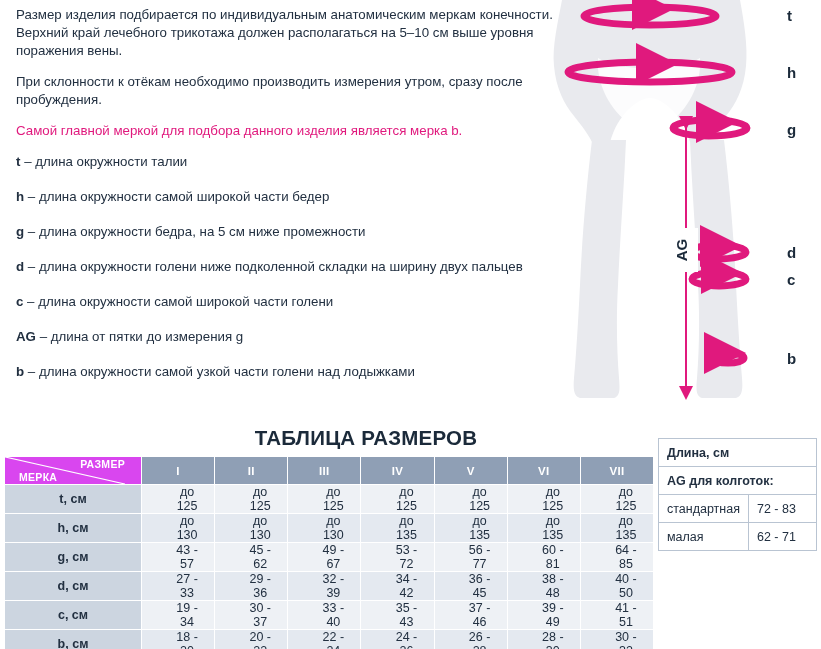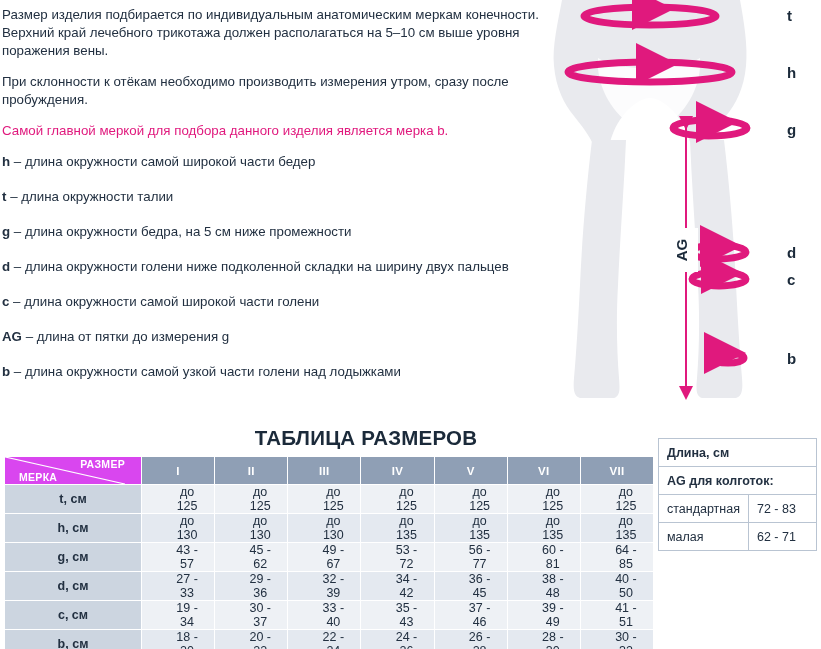--- a/index.html
+++ b/index.html
@@ -17,21 +17,21 @@
   }
   .page {
     position: relative;
     width: 821px;
     height: 649px;
   }
 
   
   .text-col {
     position: absolute;
-    left: 2px;
+    left: 16px;
     top: 6px;
     width: 545px;
   }
   .para {
     font-size: 13.3px;
     line-height: 18px;
     color: #223041;
     margin-bottom: 13px;
   }
   .para.accent {
@@ -193,24 +193,24 @@
 
 <div class="page">
 
   <div class="text-col">
     <div class="para">Размер изделия подбирается по индивидуальным анатомическим меркам конечности. Верхний край лечебного трикотажа должен располагаться на 5–10 см выше уровня поражения вены.</div>
     <div class="para">При склонности к отёкам необходимо производить измерения утром, сразу после пробуждения.</div>
     <div class="para accent">Самой главной меркой для подбора данного изделия является мерка b.</div>
 
     <div class="legend">
       <div class="legend-row">
+        <b>t</b><span> – длина окружности талии</span>
+      </div>
+      <div class="legend-row">
         <b>h</b><span> – длина окружности самой широкой части бедер</span>
-      </div>
-      <div class="legend-row">
-        <b>t</b><span> – длина окружности талии</span>
       </div>
       <div class="legend-row">
         <b>g</b><span> – длина окружности бедра, на 5 см ниже промежности</span>
       </div>
       <div class="legend-row">
         <b>d</b><span> – длина окружности голени ниже подколенной складки на ширину двух пальцев</span>
       </div>
       <div class="legend-row">
         <b>c</b><span> – длина окружности самой широкой части голени</span>
       </div>

